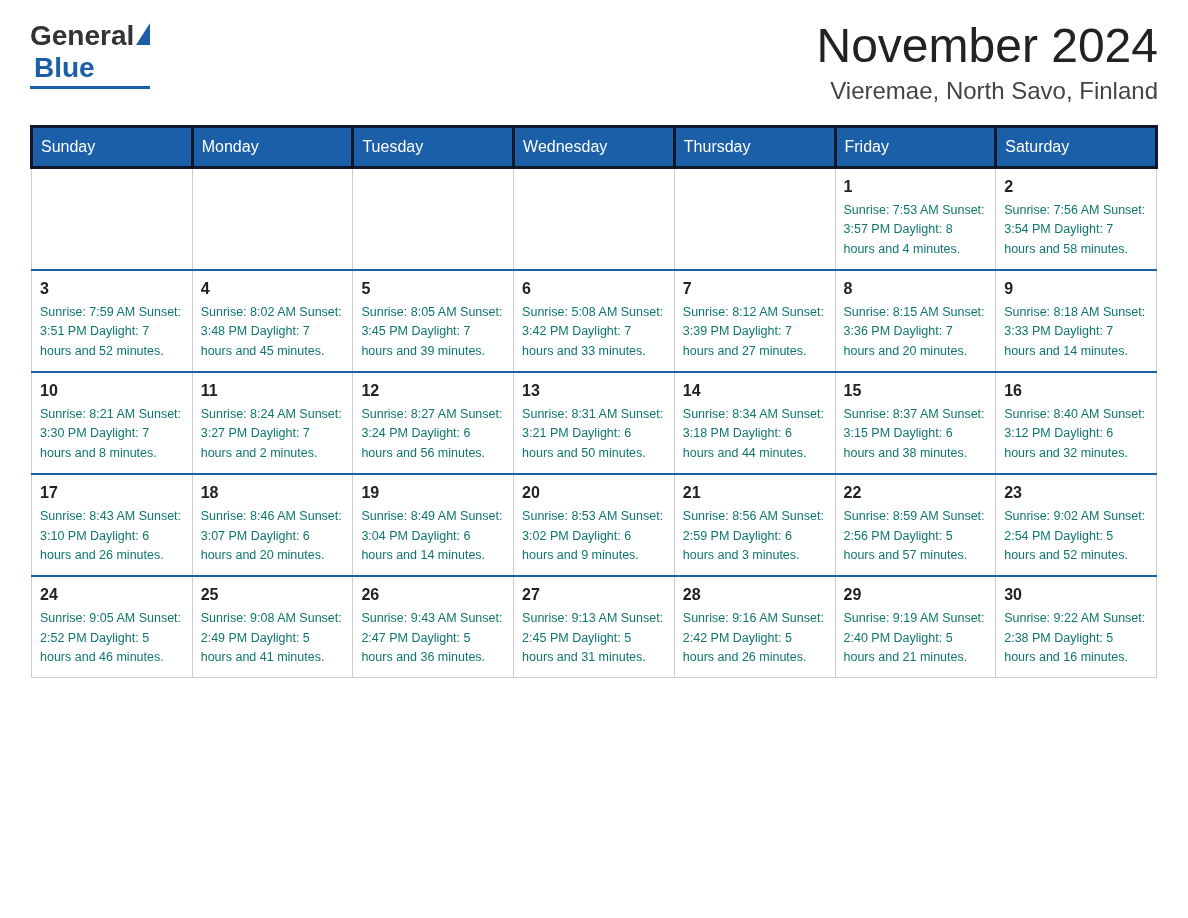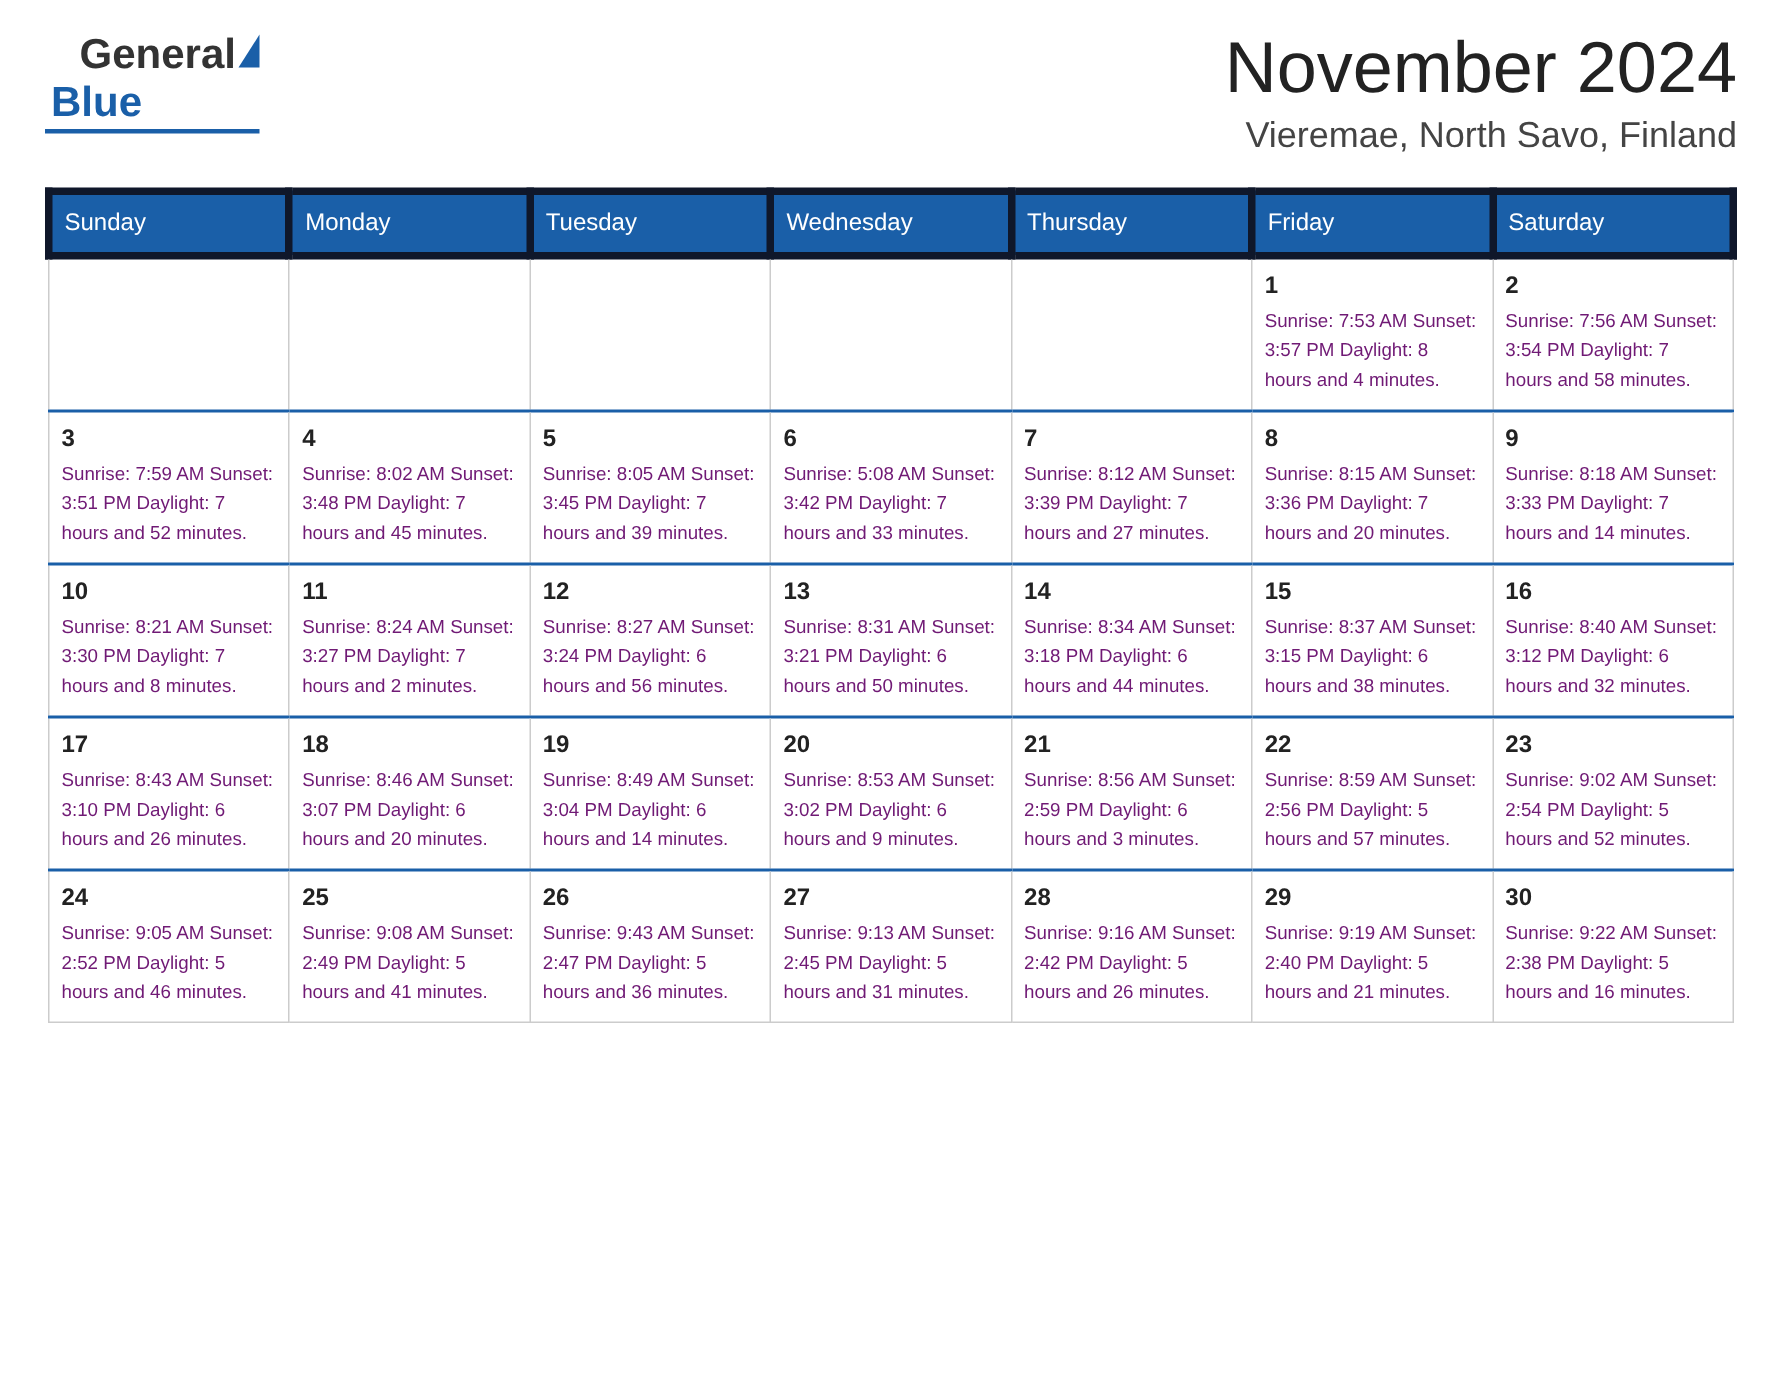--- a/index.html
+++ b/index.html
@@ -20,21 +20,20 @@
       display: flex;
       flex-direction: column;
       align-items: flex-start;
     }
     .logo-text {
       display: flex;
       align-items: center;
       font-size: 28px;
       font-weight: bold;
       color: #333;
-      margin-left: 23px;
     }
     .logo-general { color: #333; }
     .logo-blue { color: #1a5fa8; }
     .logo-triangle {
       width: 0;
       height: 0;
       border-left: 14px solid transparent;
       border-right: 0px solid transparent;
       border-bottom: 22px solid #1a5fa8;
       display: inline-block;
@@ -66,42 +65,42 @@
       border-collapse: collapse;
       border: 1px solid #999;
     }
     .calendar th {
       background: #1a5fa8;
       color: #fff;
       font-size: 16px;
       font-weight: normal;
       padding: 10px 8px;
       text-align: left;
-      border: 5px solid #0f172a;
+      border: 3px solid #0f172a;
     }
     .calendar td {
       vertical-align: top;
       width: 14.28%;
       padding: 6px 8px 10px 8px;
       border: 1px solid #ccc;
       min-height: 100px;
       font-size: 12.5px;
       color: #333;
       line-height: 1.5;
     }
     .day-num {
       font-size: 16px;
       font-weight: bold;
       display: block;
       margin-bottom: 2px;
       color: #222;
     }
     .day-info {
       font-size: 12.5px;
-      color: #701a75;
+      color: #0f766e;
       line-height: 1.55;
     }
     .empty-cell {
       background: #fff;
     }
     tr:first-child td {
       border-top: 2px solid #1a5fa8;
     }
     .week-row td {
       border-top: 2px solid #1a5fa8;

